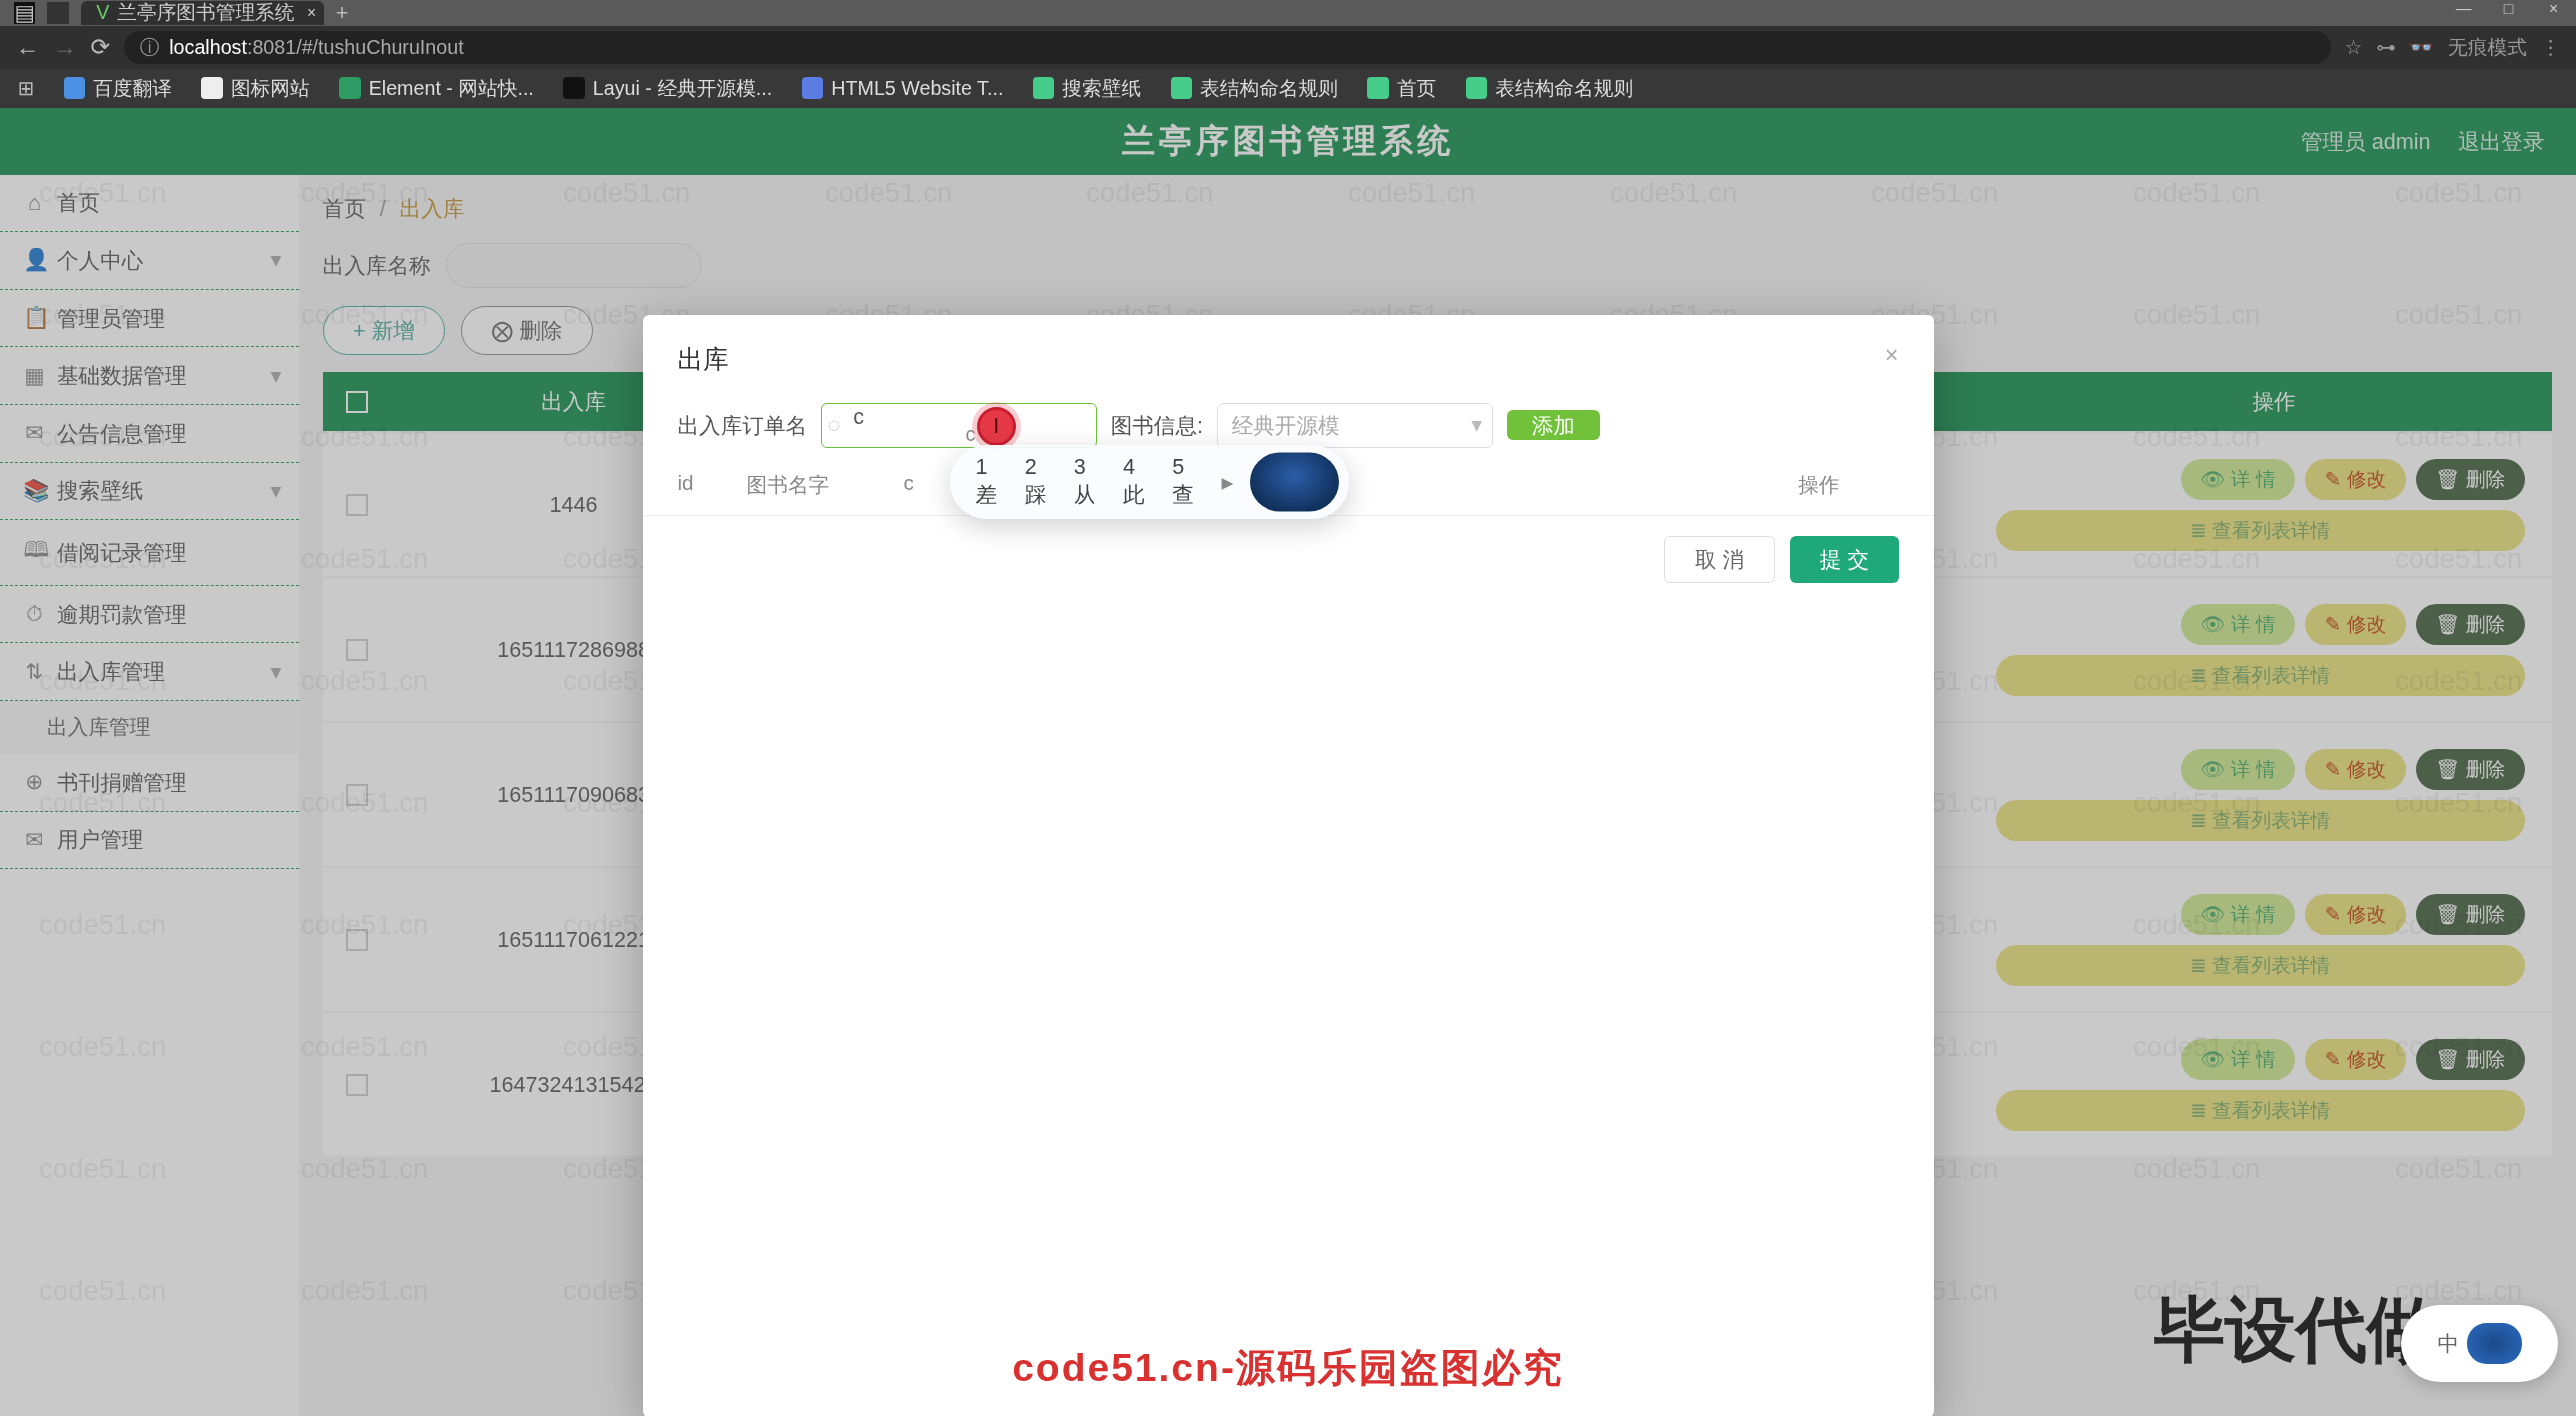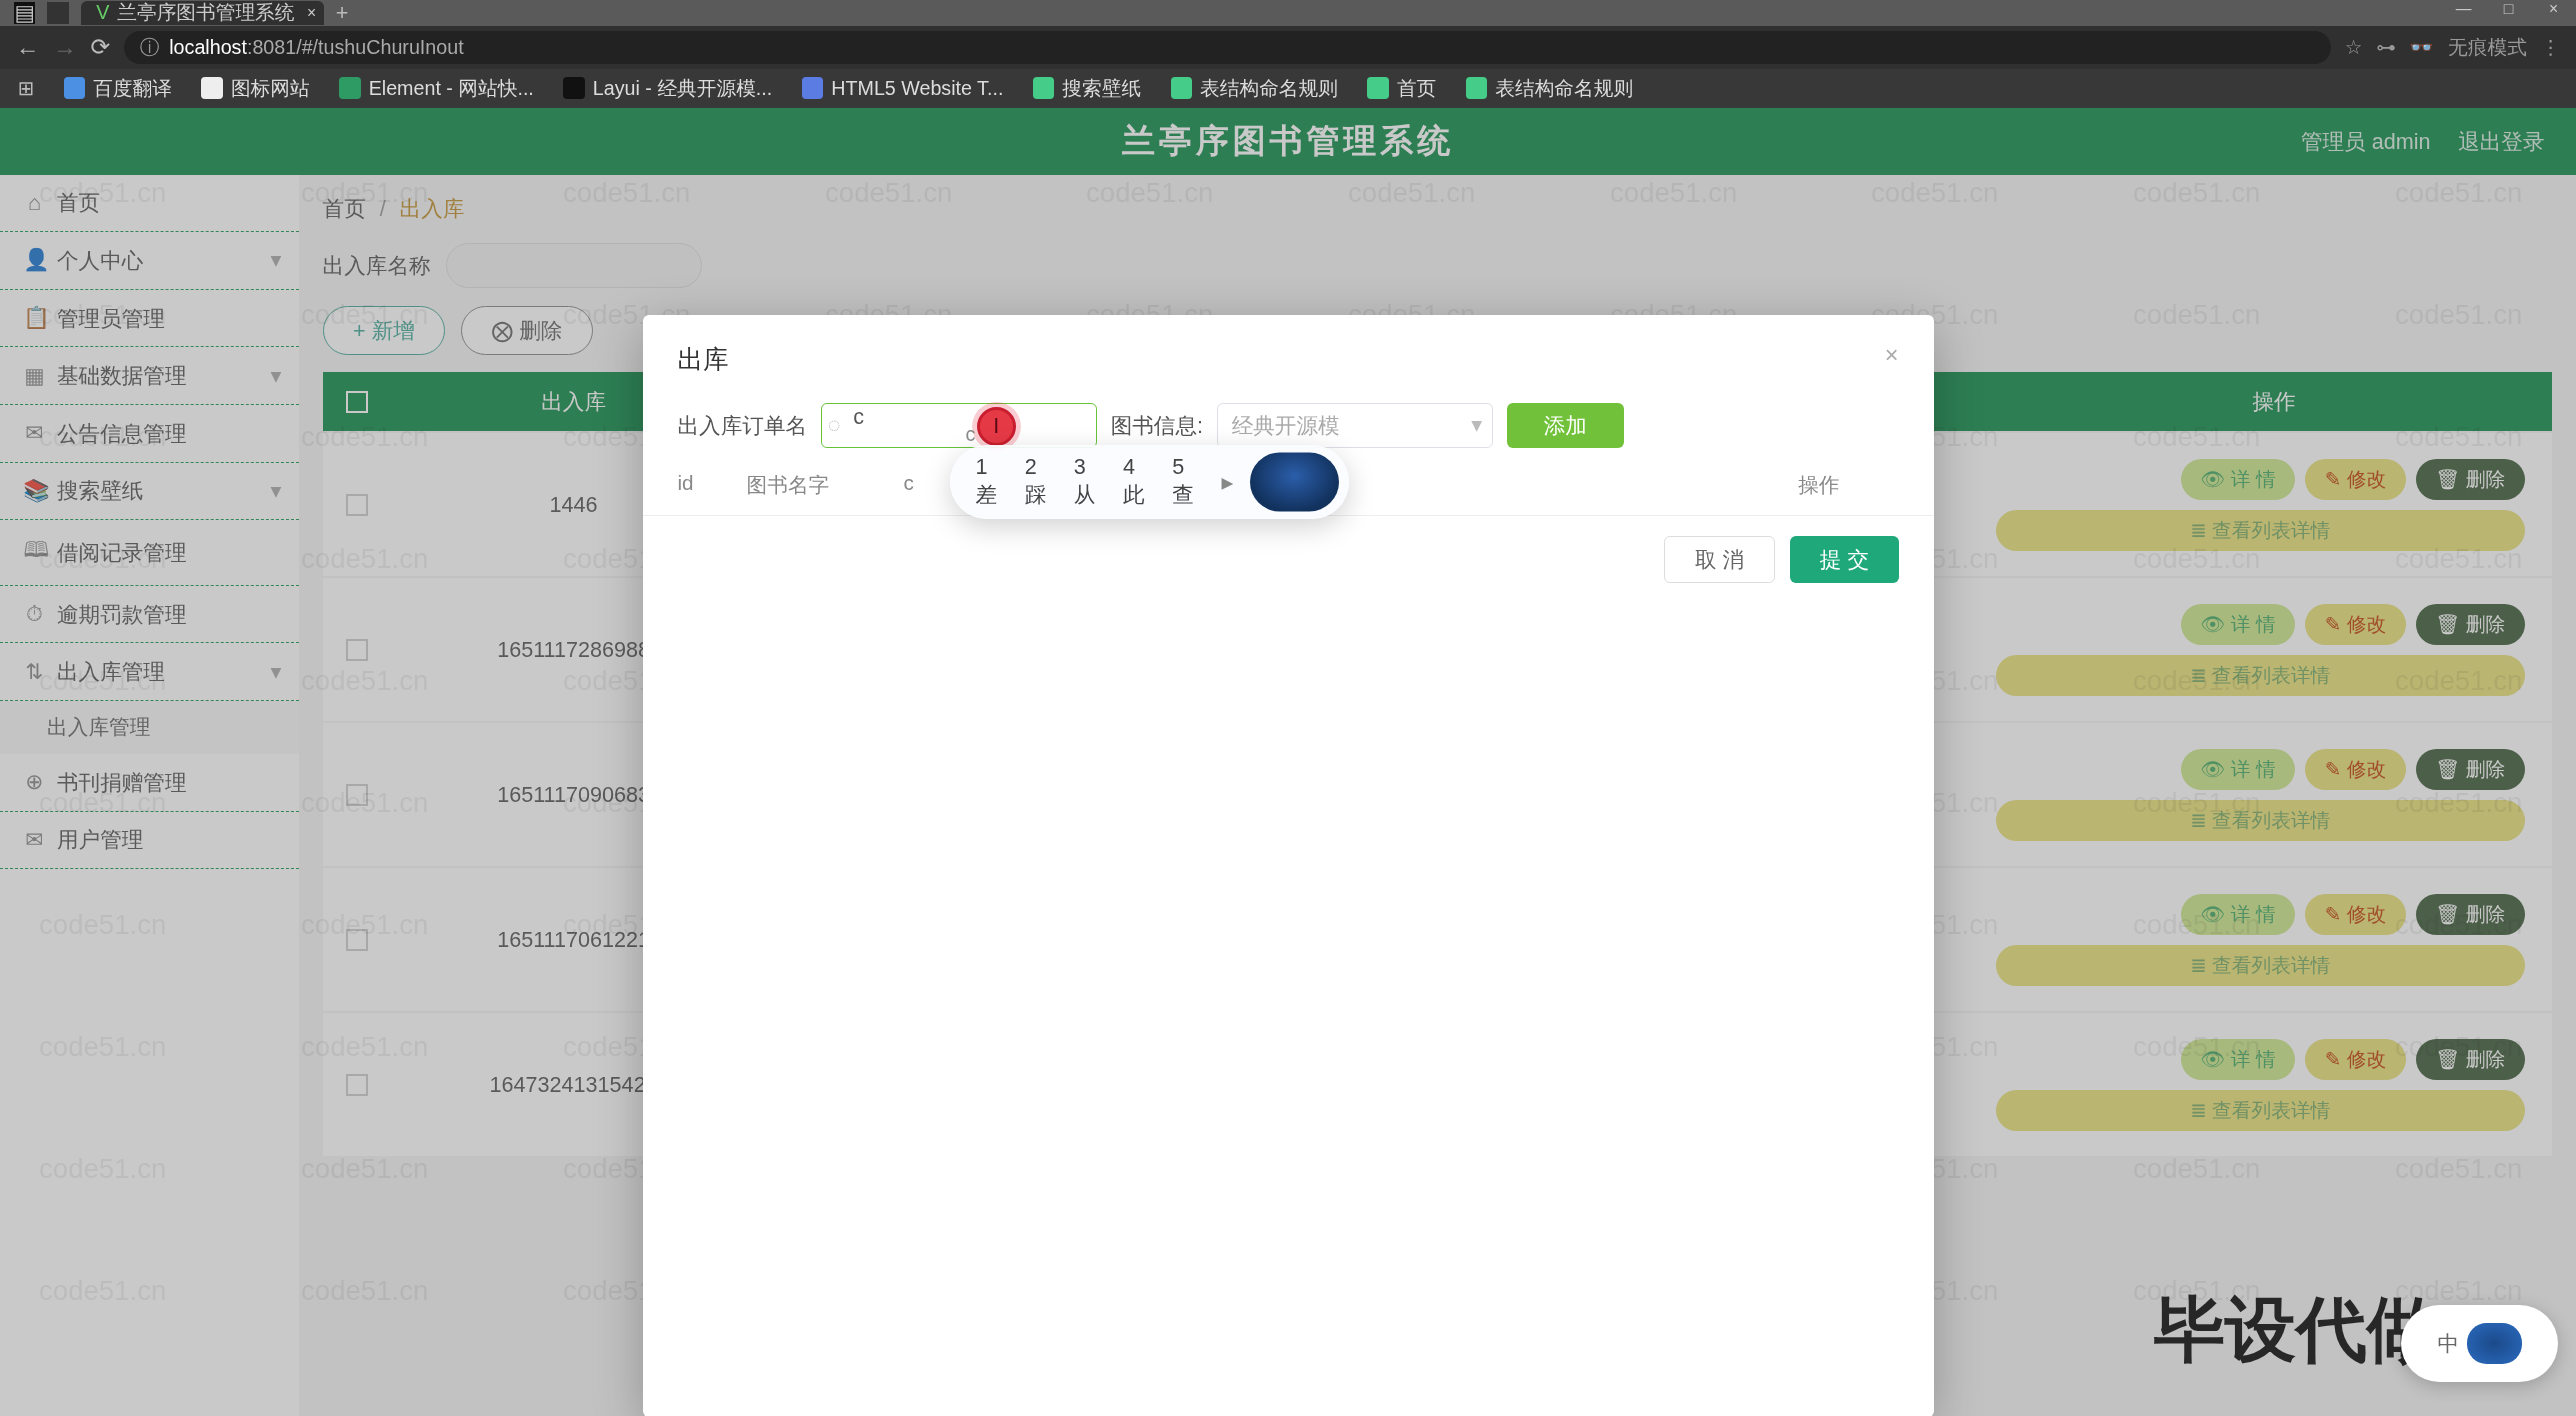--- a/index.html
+++ b/index.html
@@ -79,21 +79,21 @@
 .dlg-body { padding:9.8px 35px; }
 .form-row { display:flex; align-items:center; gap:13.8px; }
 .form-row label { font-size:21.6px; color:#555; }
 .inp { border:1.5px solid #67c23a; border-radius:5.9px; height:45px; width:276px; padding:0 37px 0 13.8px; font-size:21.6px; color:#555; position:relative; background:#fff; }
 .inp .spin { position:absolute; left:5.9px; top:50%; transform:translateY(-50%); color:#bbb; }
 .inp .val { display:inline-block; margin-left:17.7px; }
 .click-dot { position:absolute; left:155px; top:3px; width:39px; height:39px; border-radius:50%; background:#e63946; border:3px solid #c91e2f; box-shadow:0 0 0 4.9px rgba(230,57,70,.25); }
 .click-dot .cursor { position:absolute; left:50%; top:50%; transform:translate(-50%,-50%); color:#5a0a12; font-size:21.6px; }
 .sel { border:1px solid #dcdfe6; border-radius:5.9px; height:45px; width:276px; padding:0 29.5px 0 13.8px; color:#aaa; display:flex; align-items:center; position:relative; }
 .sel .caret { position:absolute; right:9.8px; color:#bbb; }
-.add-btn { background:#71c23a; color:#fff; border-radius:5.9px; height:45px; padding:0 37px; border:none; font-size:21.6px; }
+.add-btn { background:#71c23a; color:#fff; border-radius:5.9px; height:30px; padding:0 25px; border:none; font-size:21.6px; }
 
 .sub-table { margin-top:17.7px; }
 .sub-head { display:flex; color:#888; font-size:20.7px; padding:5.9px 0; }
 .sh-id{width:69px;} .sh-name{width:157px;} .sh-d{width:551px;} .sh-op{flex:1;}
 .no-data { text-align:center; color:#999; padding:23.6px 0 5.9px; }
 
 .ime-pop { position:absolute; left:128px; top:41px; background:rgba(250,252,255,.92); border-radius:43px; box-shadow:0 7.9px 27.6px rgba(0,0,0,.18); padding:9.8px 116px 9.8px 25.6px; display:flex; align-items:center; gap:27.6px; font-size:21.6px; color:#333; z-index:3; }
 .ime-pop .c-chr { color:#444; }
 .ime-pop .arrow { color:#888; font-size:23.6px; }
 .ime-pop .logo { position:absolute; right:9.8px; top:50%; transform:translateY(-50%); width:89px; height:59px; border-radius:29.5px; background:radial-gradient(ellipse at 50% 40%, #2b5eaa 0%, #12325e 70%); }
@@ -503,20 +503,21 @@
 
         <div class="sub-table">
           <div class="sub-head">
             <span class="sh-id">id</span>
             <span class="sh-name">图书名字</span>
             <span class="sh-d">c</span>
             <span class="sh-op" style="text-align:right;padding-right:59px">操作</span>
           </div>
         </div>
 
+        <div class="watermark2">code51.cn-源码乐园盗图必究</div>
       </div>
       <div class="dlg-foot">
         <button class="dlg-btn cancel">
             <span>取 消</span>
           </button>
         <button class="dlg-btn submit">
             <span>提 交</span>
           </button>
       </div>
     </div>

